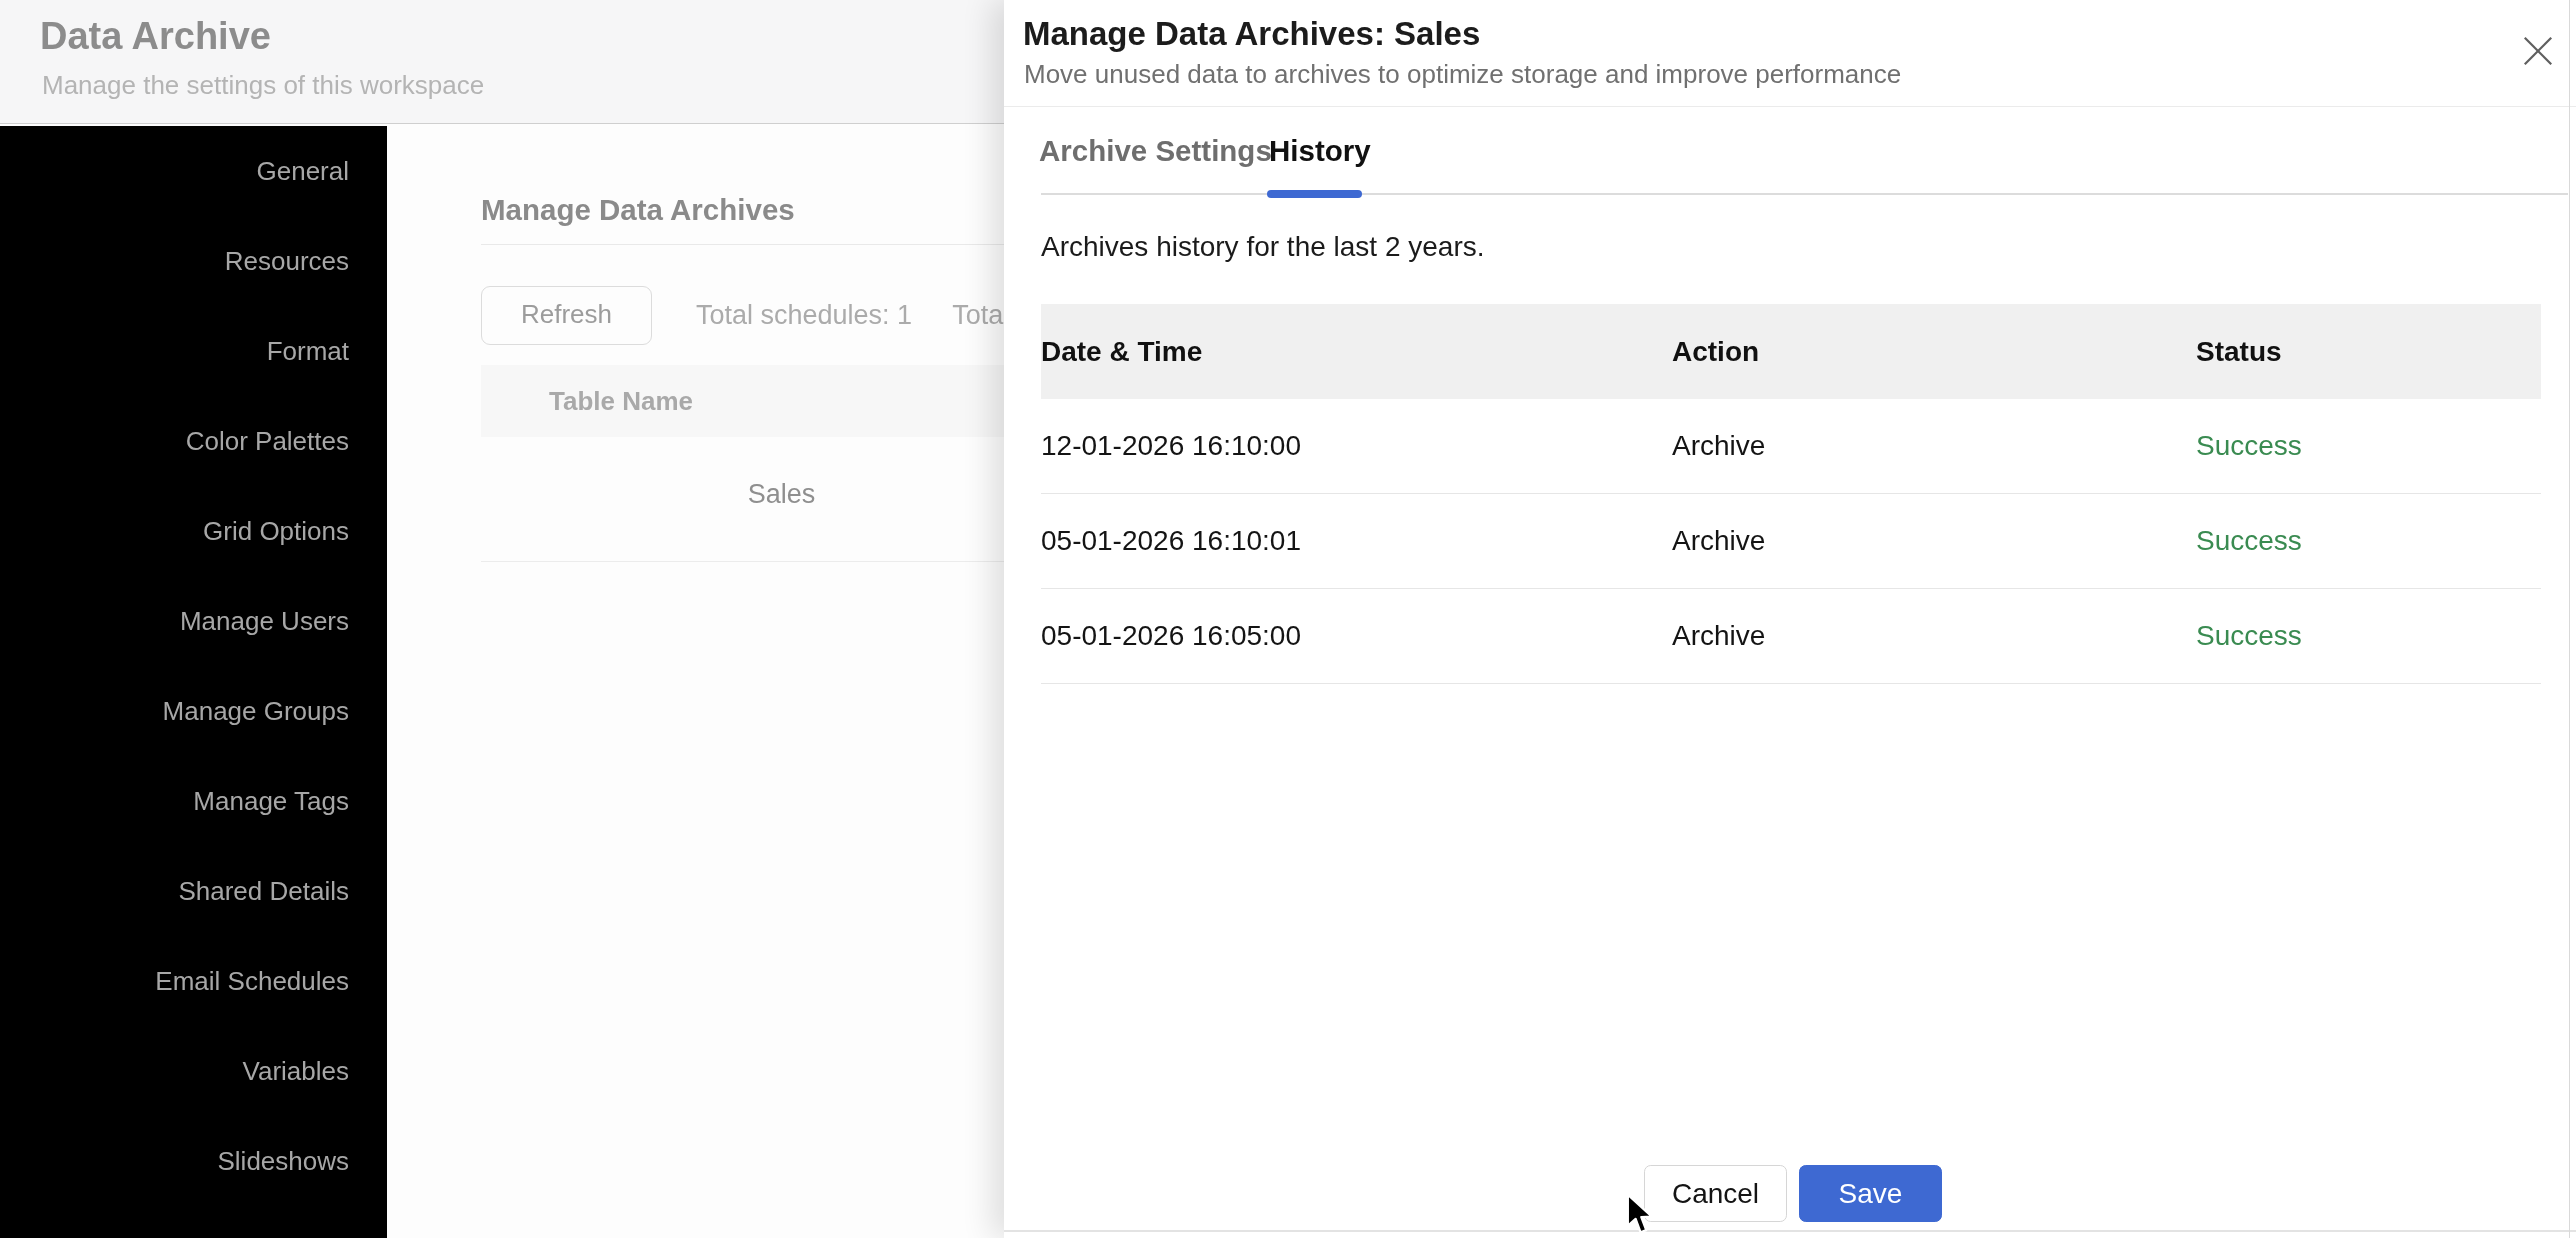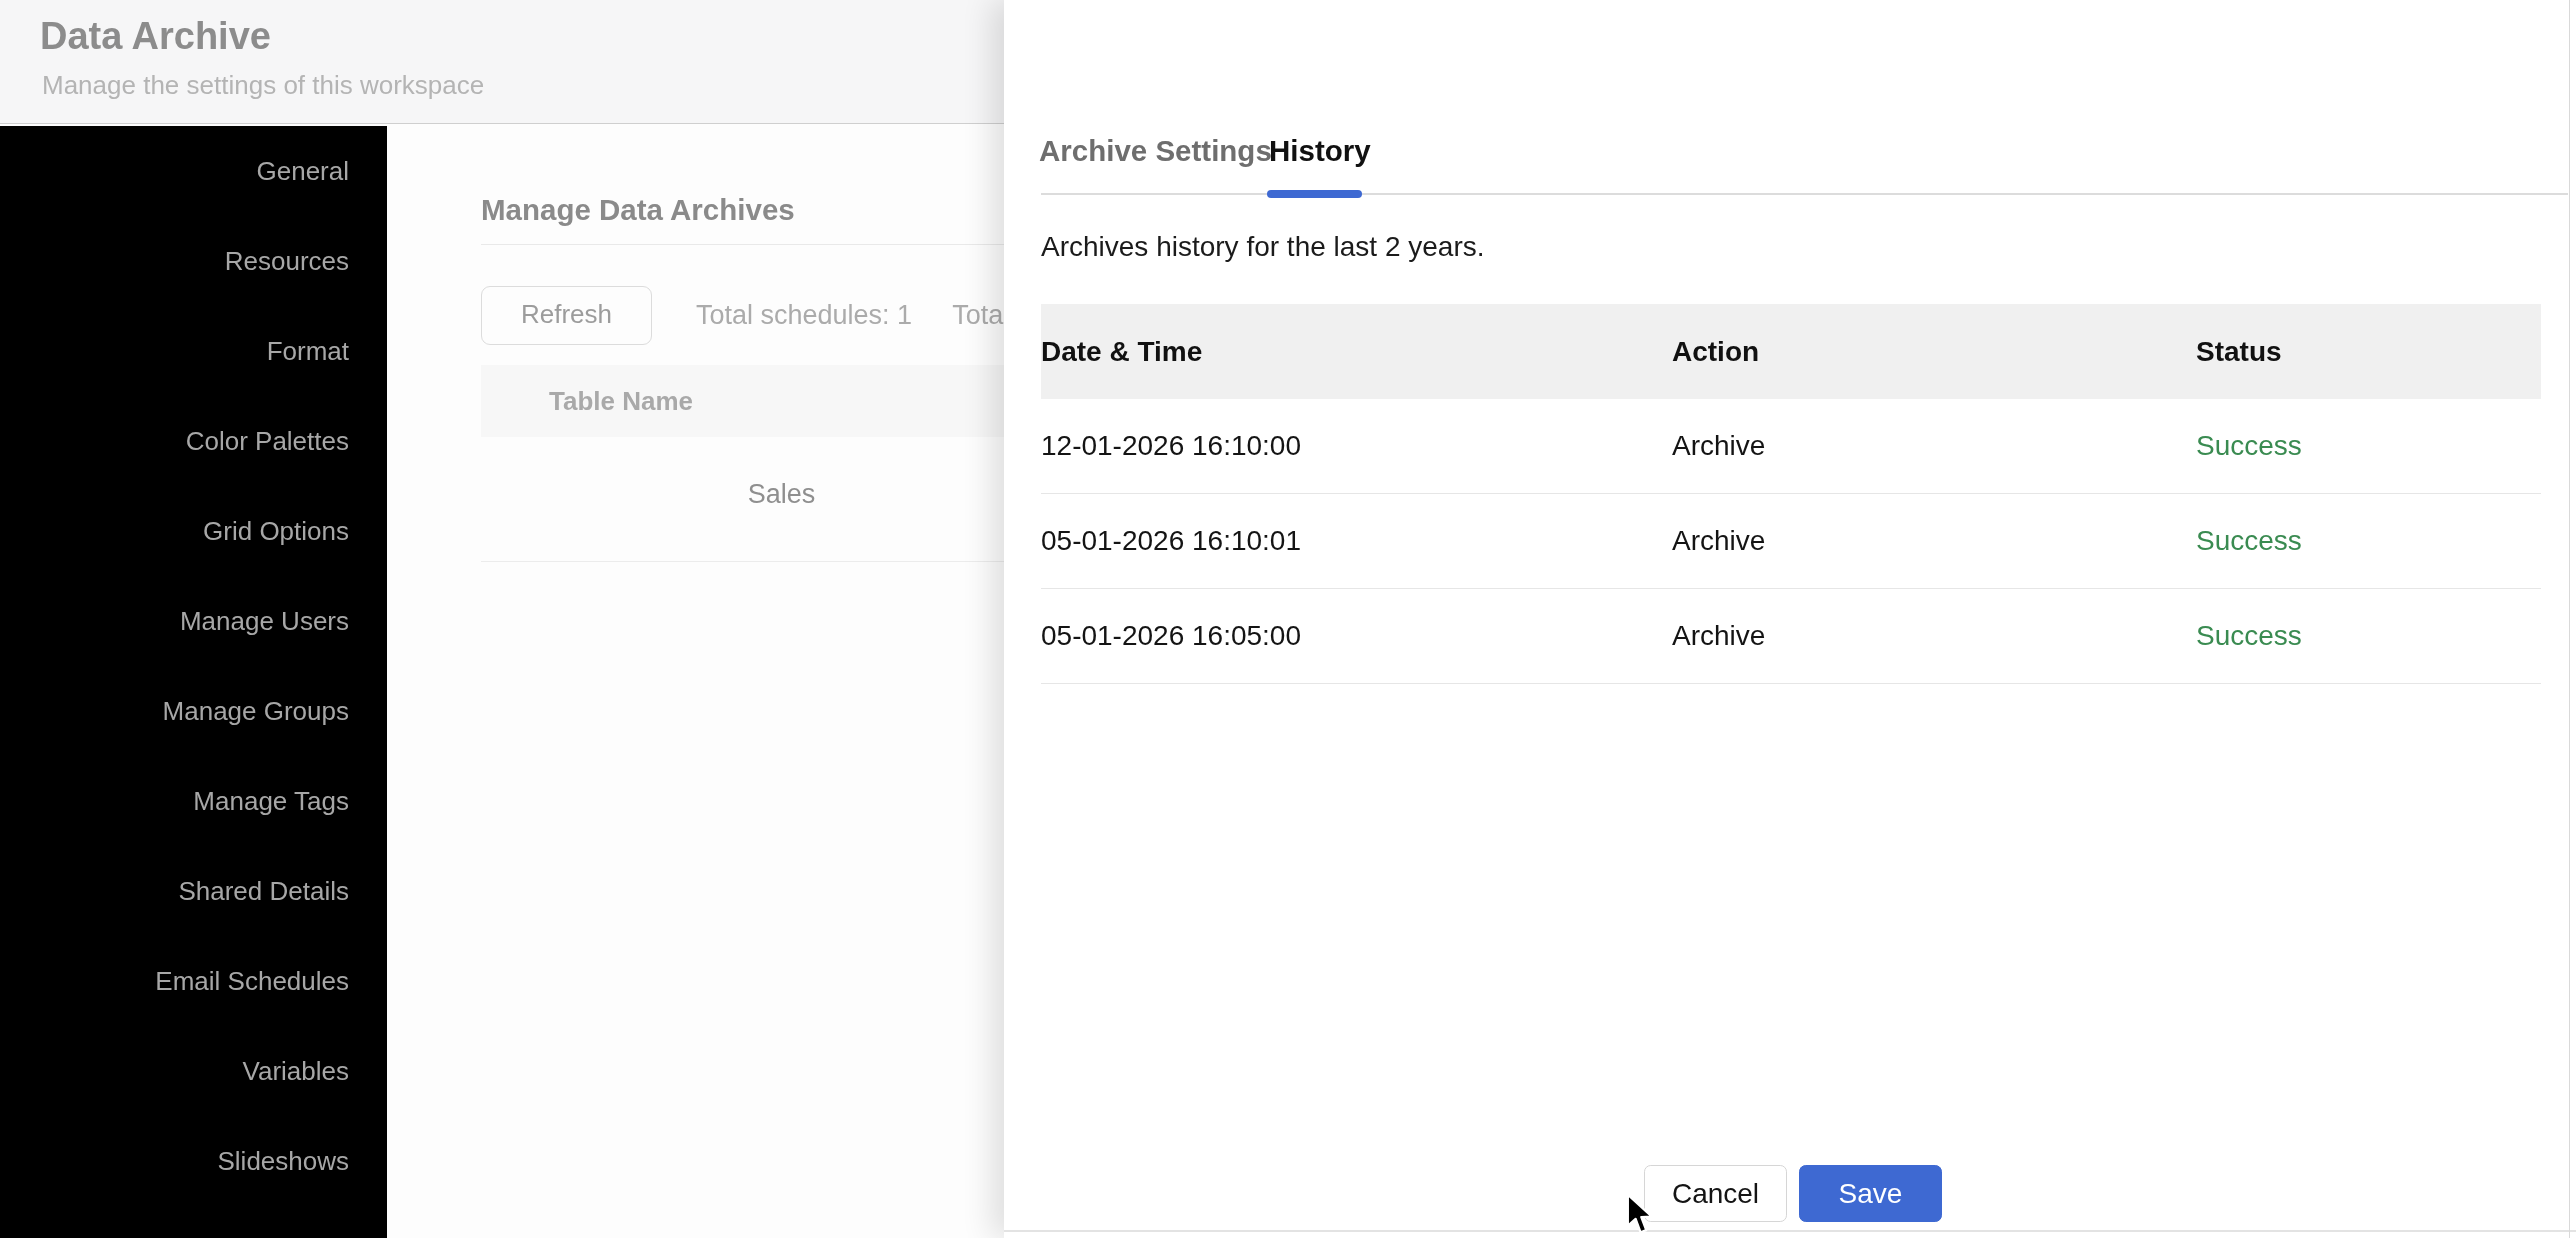--- a/index.html
+++ b/index.html
@@ -106,20 +106,28 @@
     </div>
     <div class="bg-table-head">
       <span>Table Name</span>
     </div>
     <div class="bg-table-row">
       <span>Sales</span>
     </div>
   </div>
 
   <div class="modal">
+    <div class="modal-header">
+      <div class="modal-title">Manage Data Archives: Sales</div>
+      <div class="modal-subtitle">Move unused data to archives to optimize storage and improve performance</div>
+      <svg class="close-btn" viewBox="0 0 36 36">
+        <line x1="4" y1="4" x2="32" y2="32" stroke="#5f5f5f" stroke-width="2.4"></line>
+        <line x1="32" y1="4" x2="4" y2="32" stroke="#5f5f5f" stroke-width="2.4"></line>
+      </svg>
+    </div>
 
     <div class="tabbar">
       <div class="tab tab-settings">Archive Settings</div>
       <div class="tab tab-history">History</div>
       <div class="tabbar-line"></div>
       <div class="tab-underline"></div>
     </div>
 
     <div class="hist-desc">Archives history for the last 2 years.</div>
 

